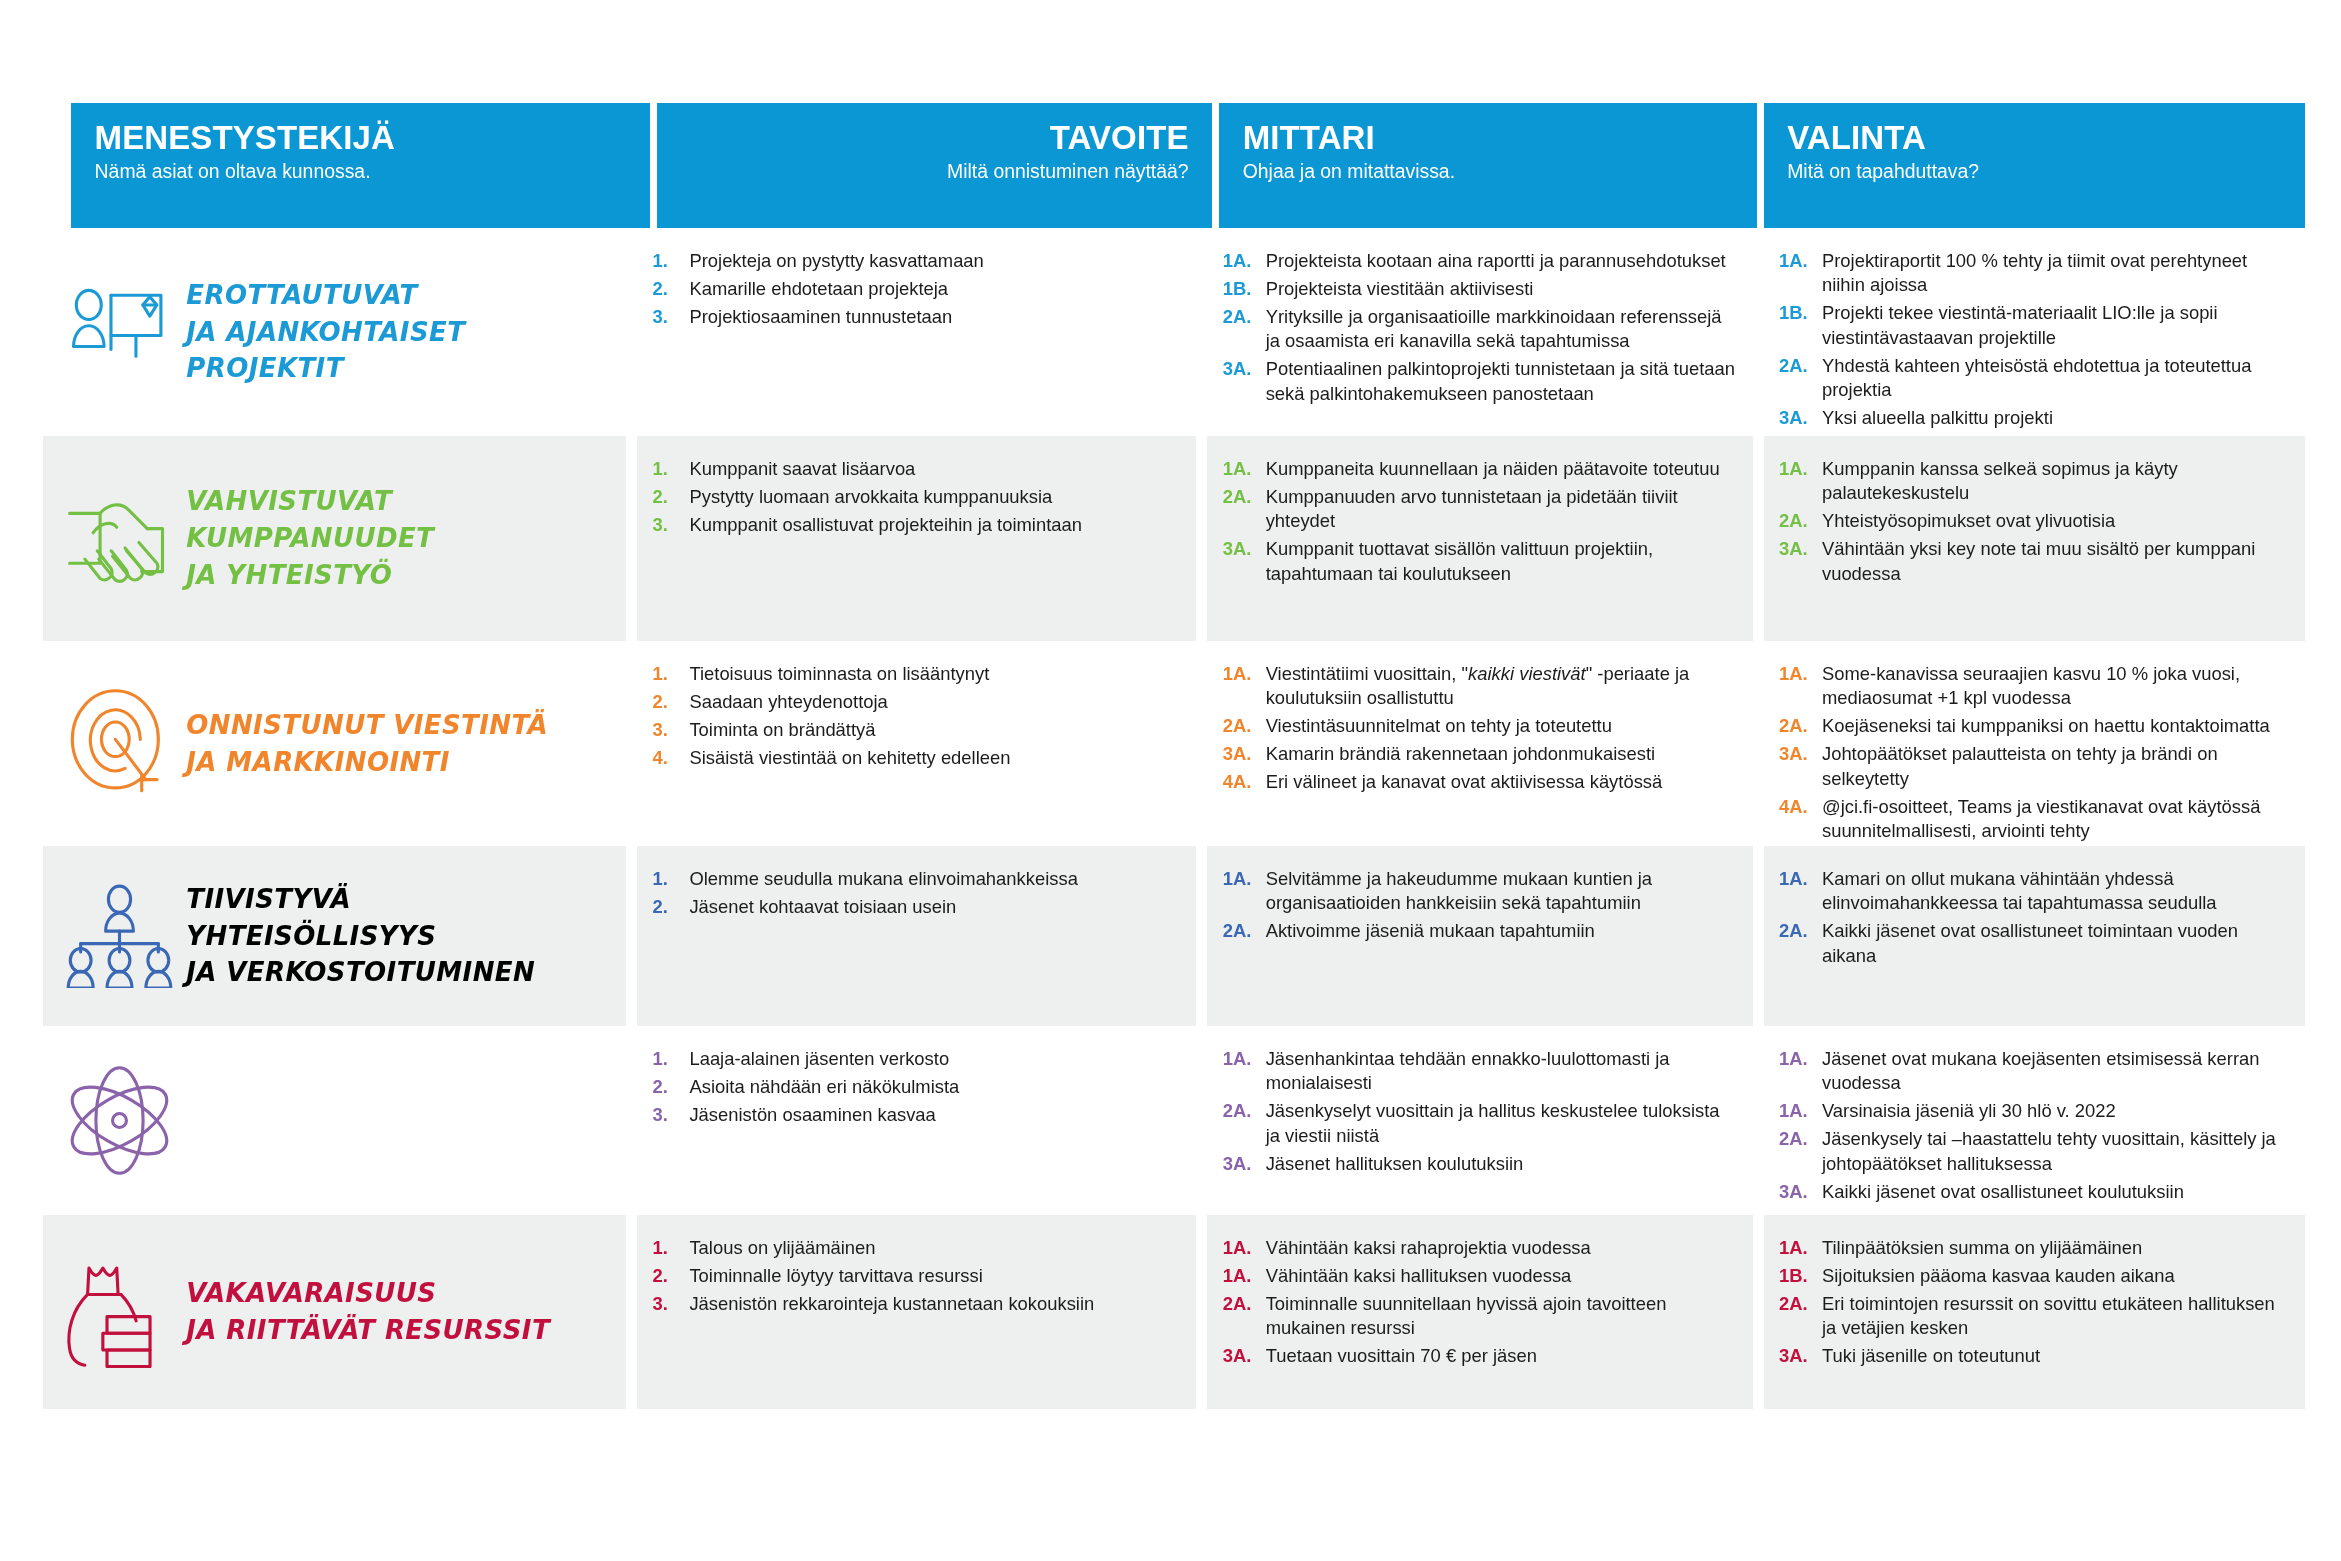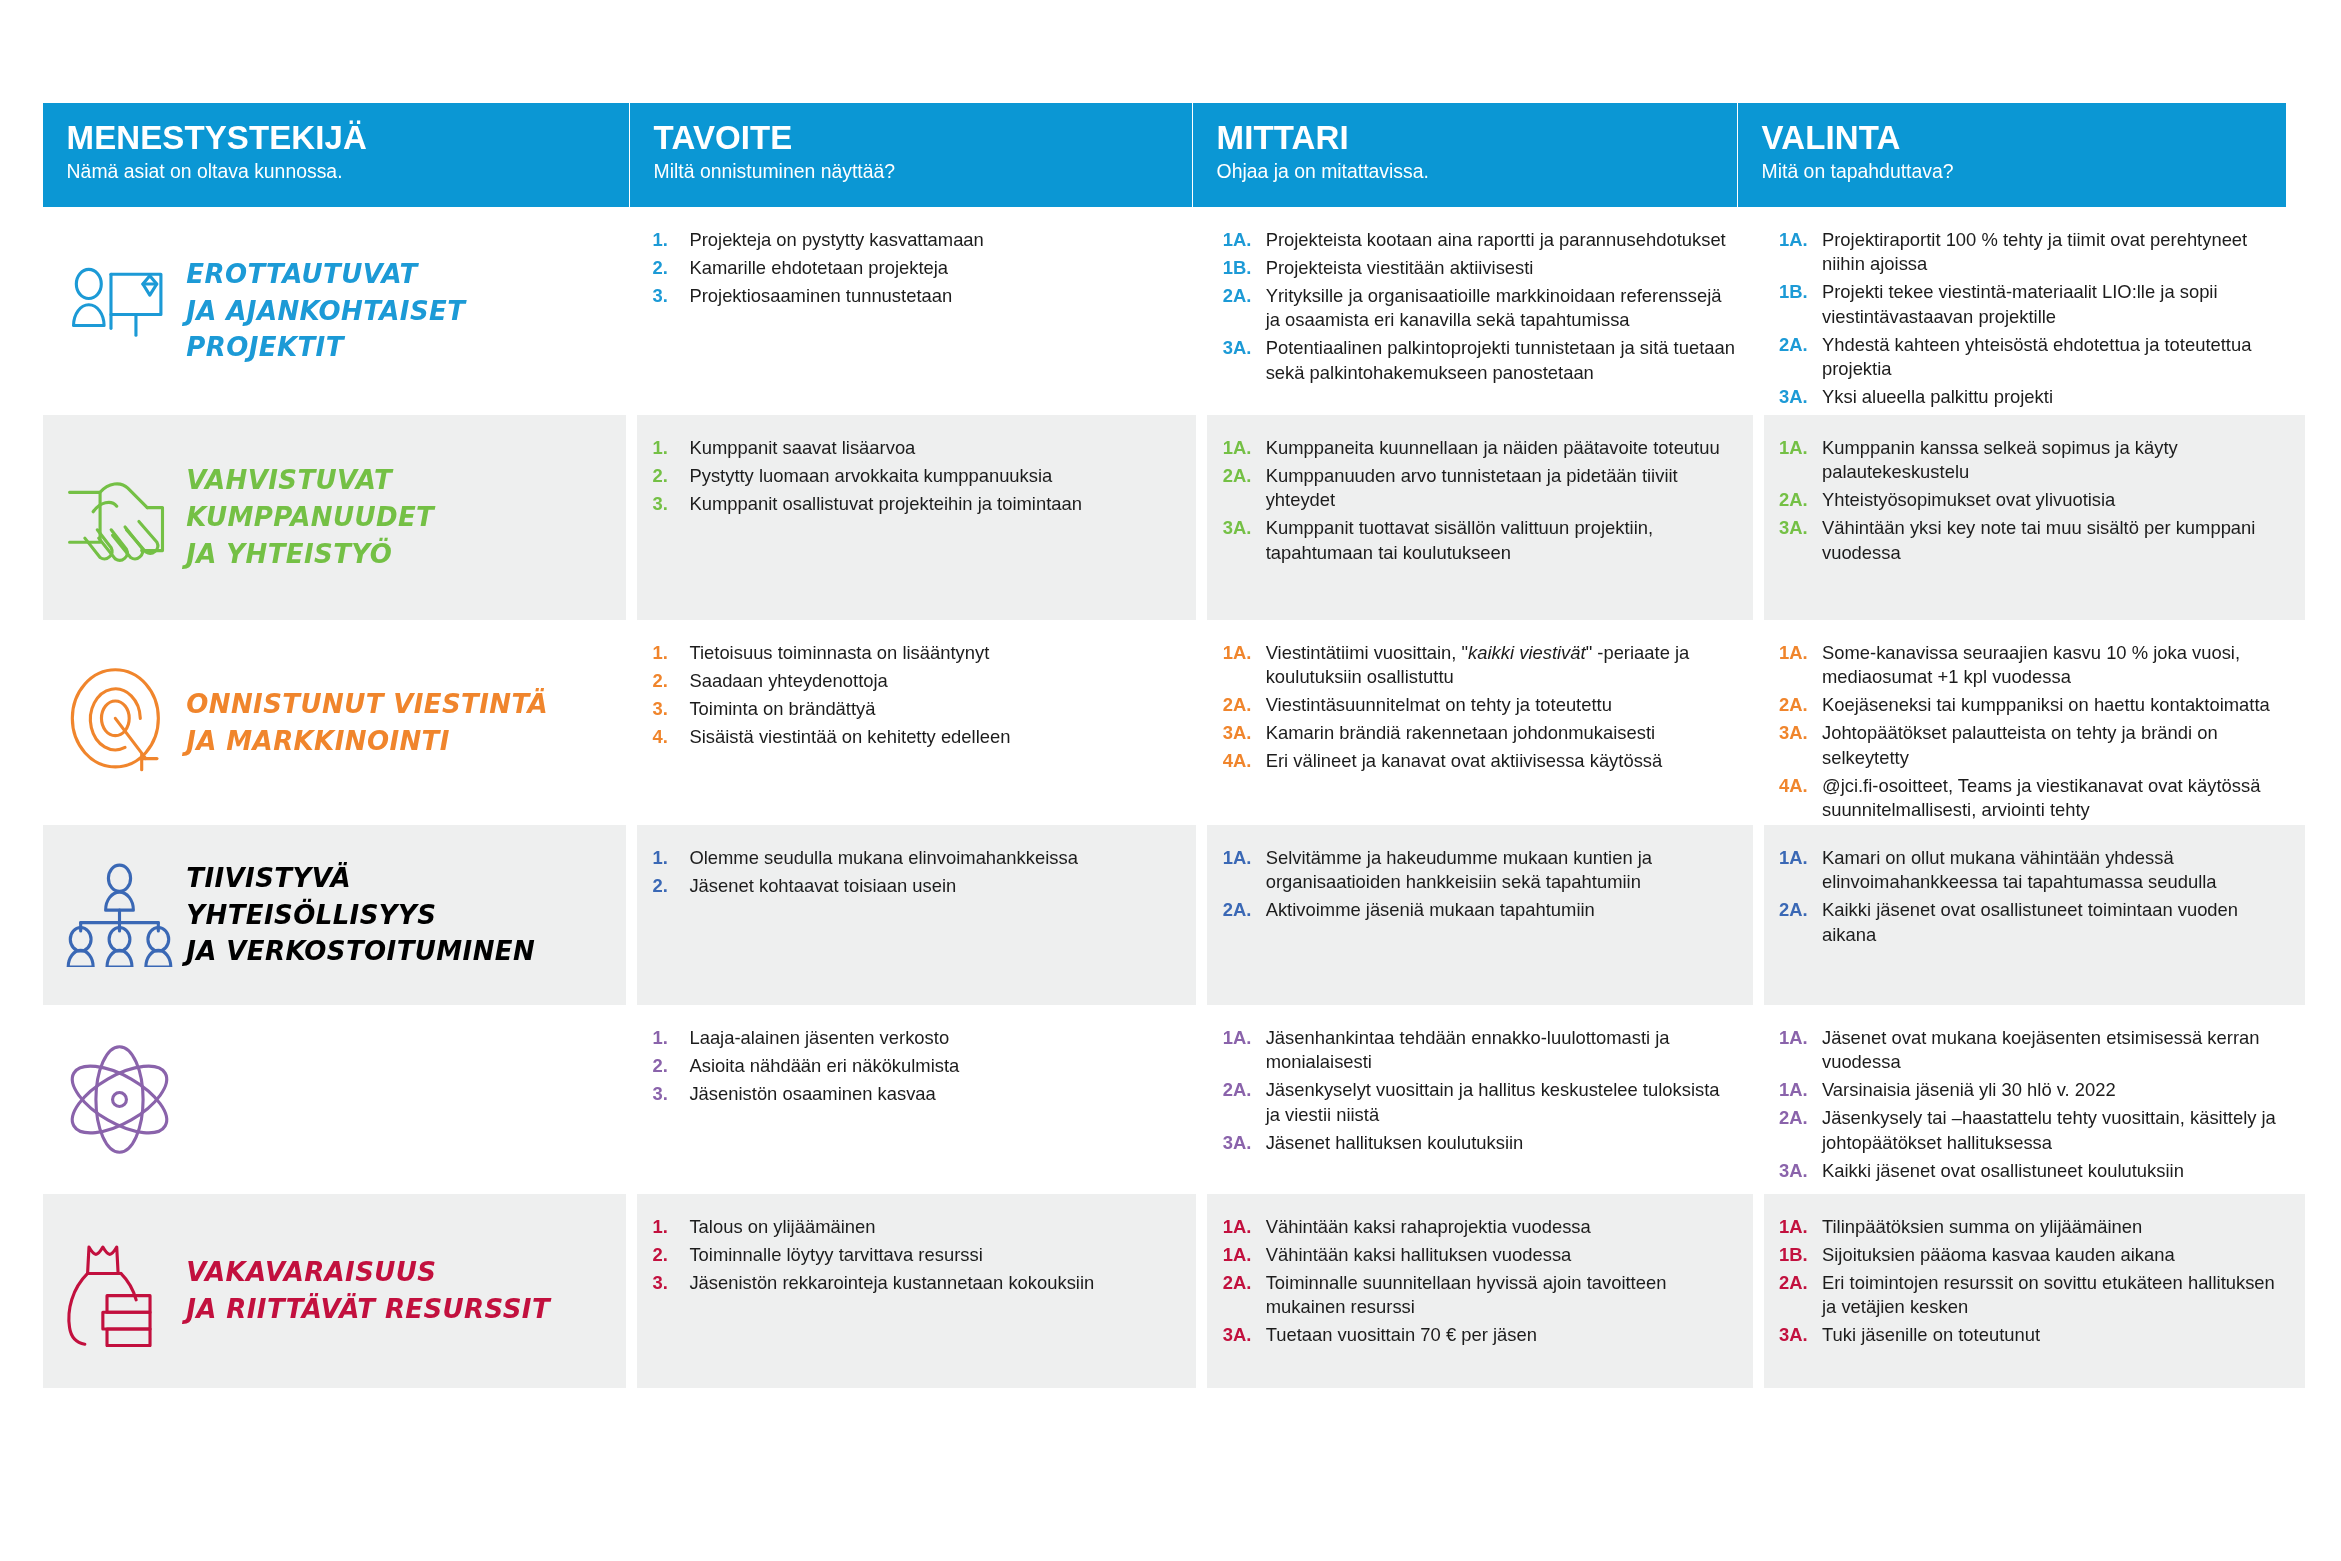--- a/index.html
+++ b/index.html
@@ -14,28 +14,28 @@
     position: relative;
     width: 2342px; height: 1561px;
     background: #ffffff;
   }
   .grid {
     position: absolute;
     left: 43px; top: 103px;
     width: 2262px;
   }
   
-  .hrow { display: flex; gap: 1px; height: 104px; }
+  .hrow { display: flex; gap: 7px; height: 125px; margin-left: 28px; }
   .hcell {
     background: #0b97d4;
     color: #ffffff;
     padding: 18px 23.6px 0 23.6px;
   }
   .hcell.c1 { width: 586px; }
-  .hcell.c2 { width: 562px; }
+  .hcell.c2 { width: 562px; text-align: right; }
   .hcell.c3 { width: 548px; }
   .hcell.c4 { width: 544px; }
   .hcell .ttl {
     font-size: 33px;
     font-weight: 700;
     letter-spacing: 0.1px;
     line-height: 1.04;
   }
   .hcell .sub {
     font-size: 19.4px;

